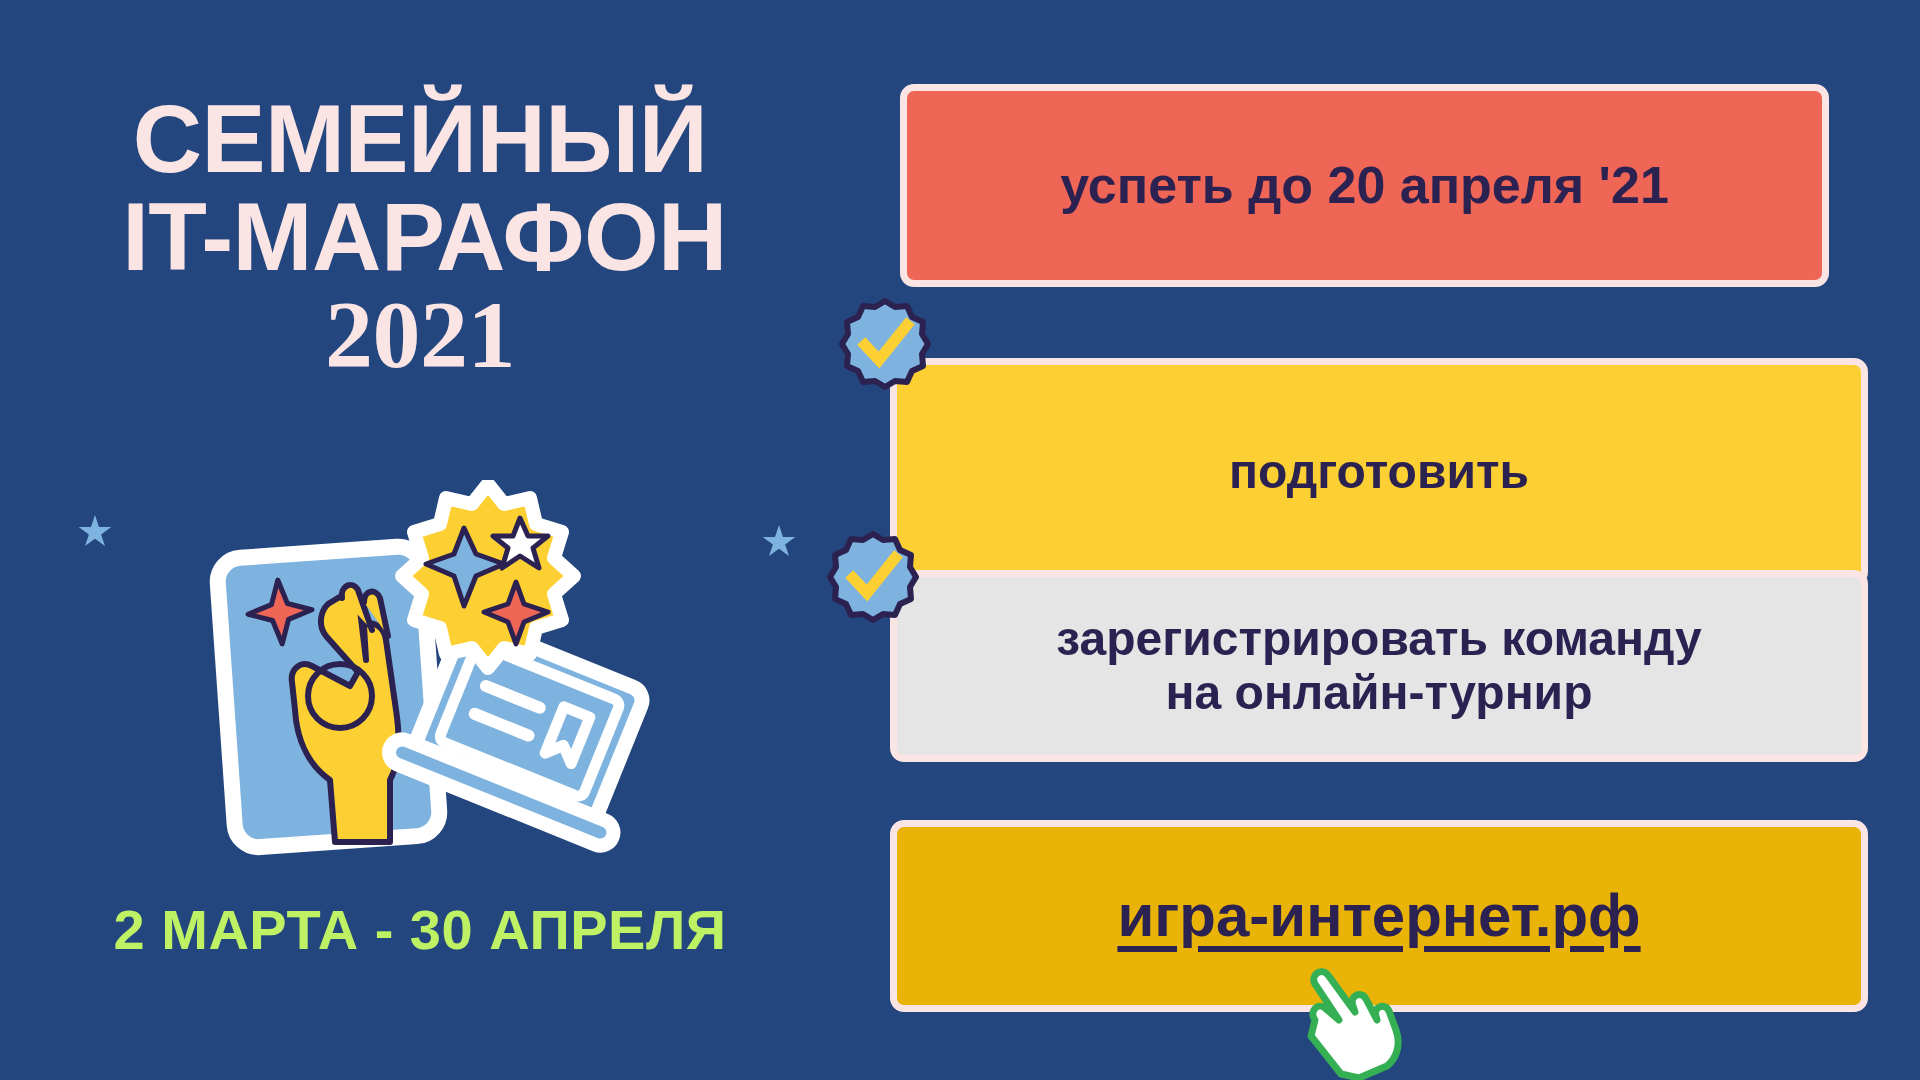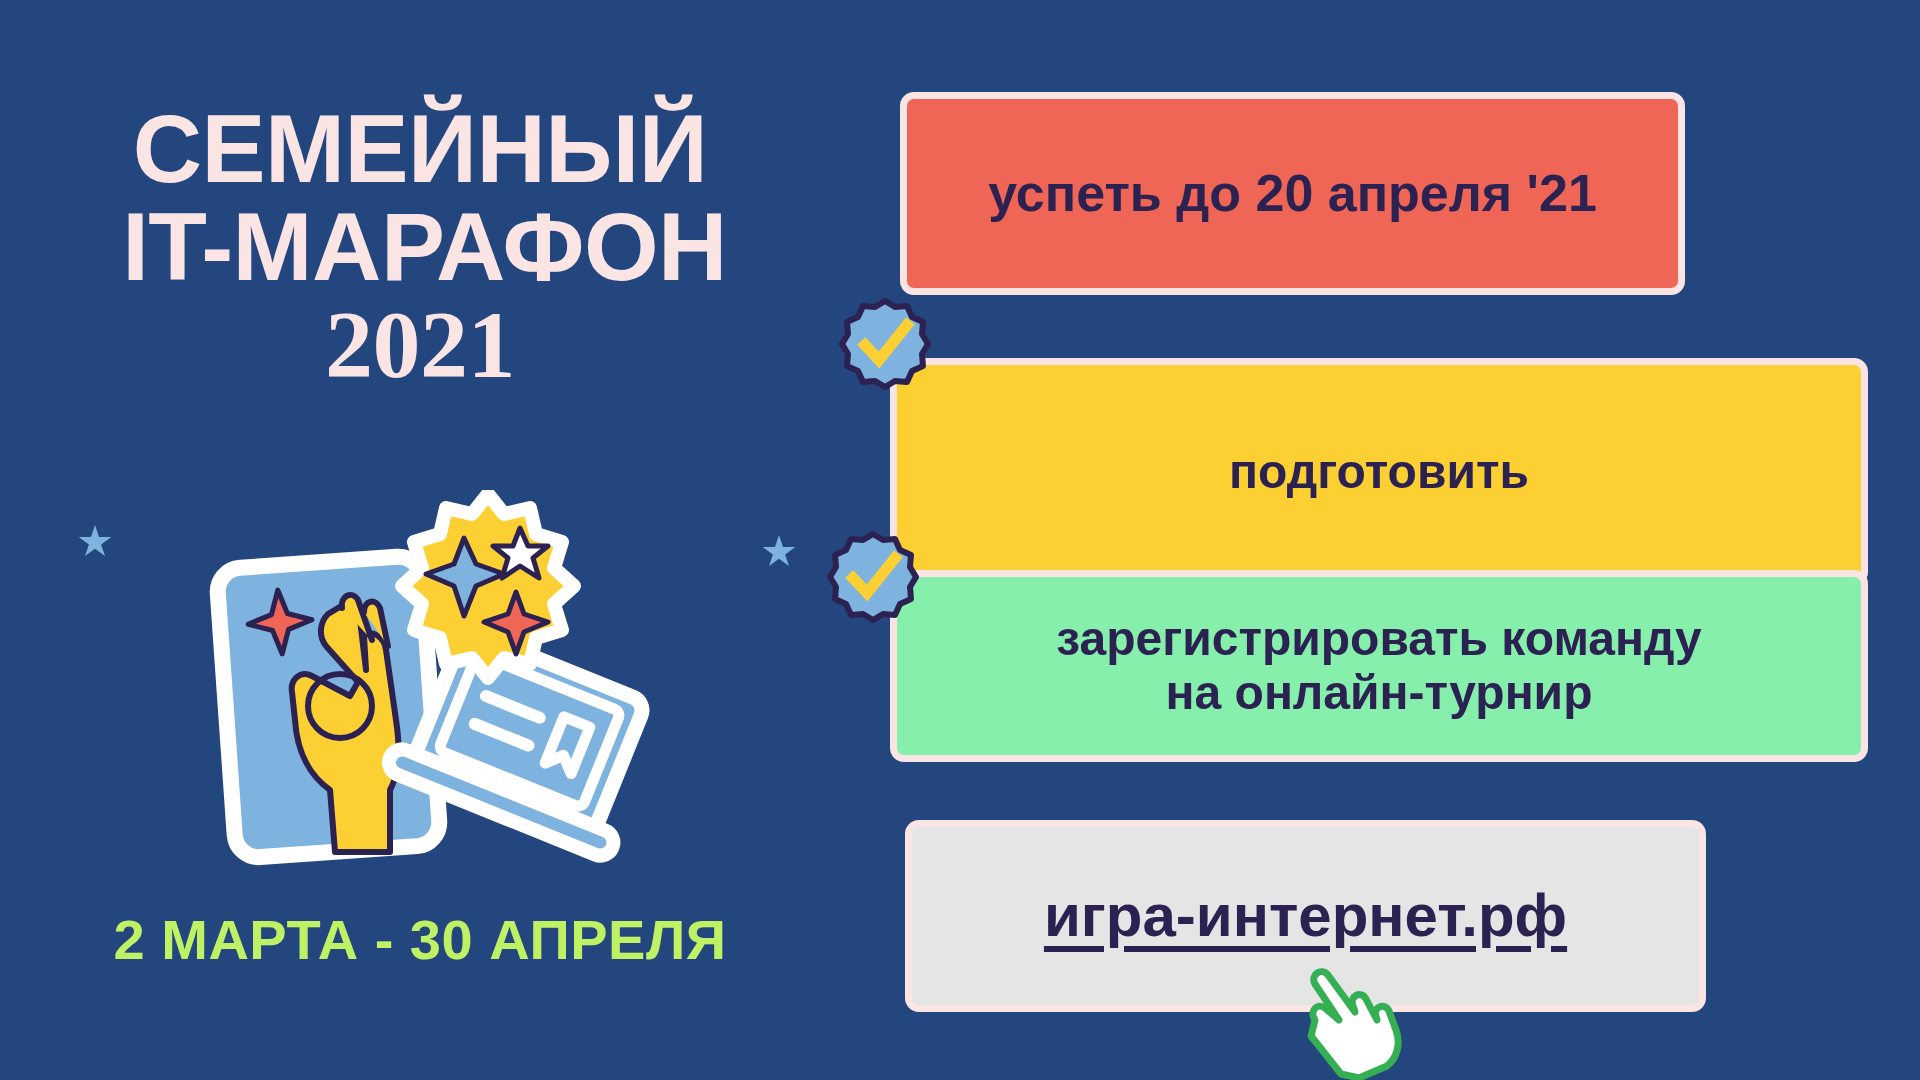--- a/index.html
+++ b/index.html
@@ -6,21 +6,21 @@
   body{
     width:1920px;height:1080px;overflow:hidden;
     background:#24467e;
     font-family:"Liberation Sans", sans-serif;
     position:relative;
   }
   .stage{position:absolute;inset:0;}
 
   
   .left{
-    position:absolute;left:0;top:12px;width:840px;height:920px;
+    position:absolute;left:0;top:2px;width:840px;height:920px;
   }
   .title{
     position:absolute;left:0;top:88px;width:840px;
     text-align:center;
     color:#fbe4e4;
     font-weight:bold;
     font-size:96px;
     line-height:1.02;
     letter-spacing:-0.5px;
   }
@@ -59,41 +59,40 @@
     border:7px solid #fbe4e4;
     border-radius:14px;
     box-sizing:border-box;
     display:flex;align-items:center;justify-content:center;
     text-align:center;
     color:#2c2251;
     font-weight:bold;
     line-height:1.12;
   }
   .card-red{
-    left:15px;top:92px;width:785px;height:203px;
+    left:15px;top:84px;width:929px;height:203px;
     background:#ef6656;
     font-size:52px;
   }
   .card-y1{
     left:5px;top:358px;width:978px;height:228px;
     background:#fcd032;
     font-size:48px;
     padding:0 40px;
   }
   .card-y2{
     left:5px;top:570px;width:978px;height:192px;
-    background:#86efac;
+    background:#e5e5e5;
     font-size:48px;
     padding:0 34px;
   }
   .card-green{
-    left:5px;top:820px;width:801px;height:192px;
-    background:#e5e5e5;
+    left:5px;top:820px;width:978px;height:192px;
+    background:#eab308;
     font-size:60px;
-    margin-left:15px;
   }
   .card-green .url{
     text-decoration:underline;
     text-decoration-thickness:6px;
     text-underline-offset:10px;
   }
 
   
   .badge{
     position:absolute;width:92px;height:92px;

